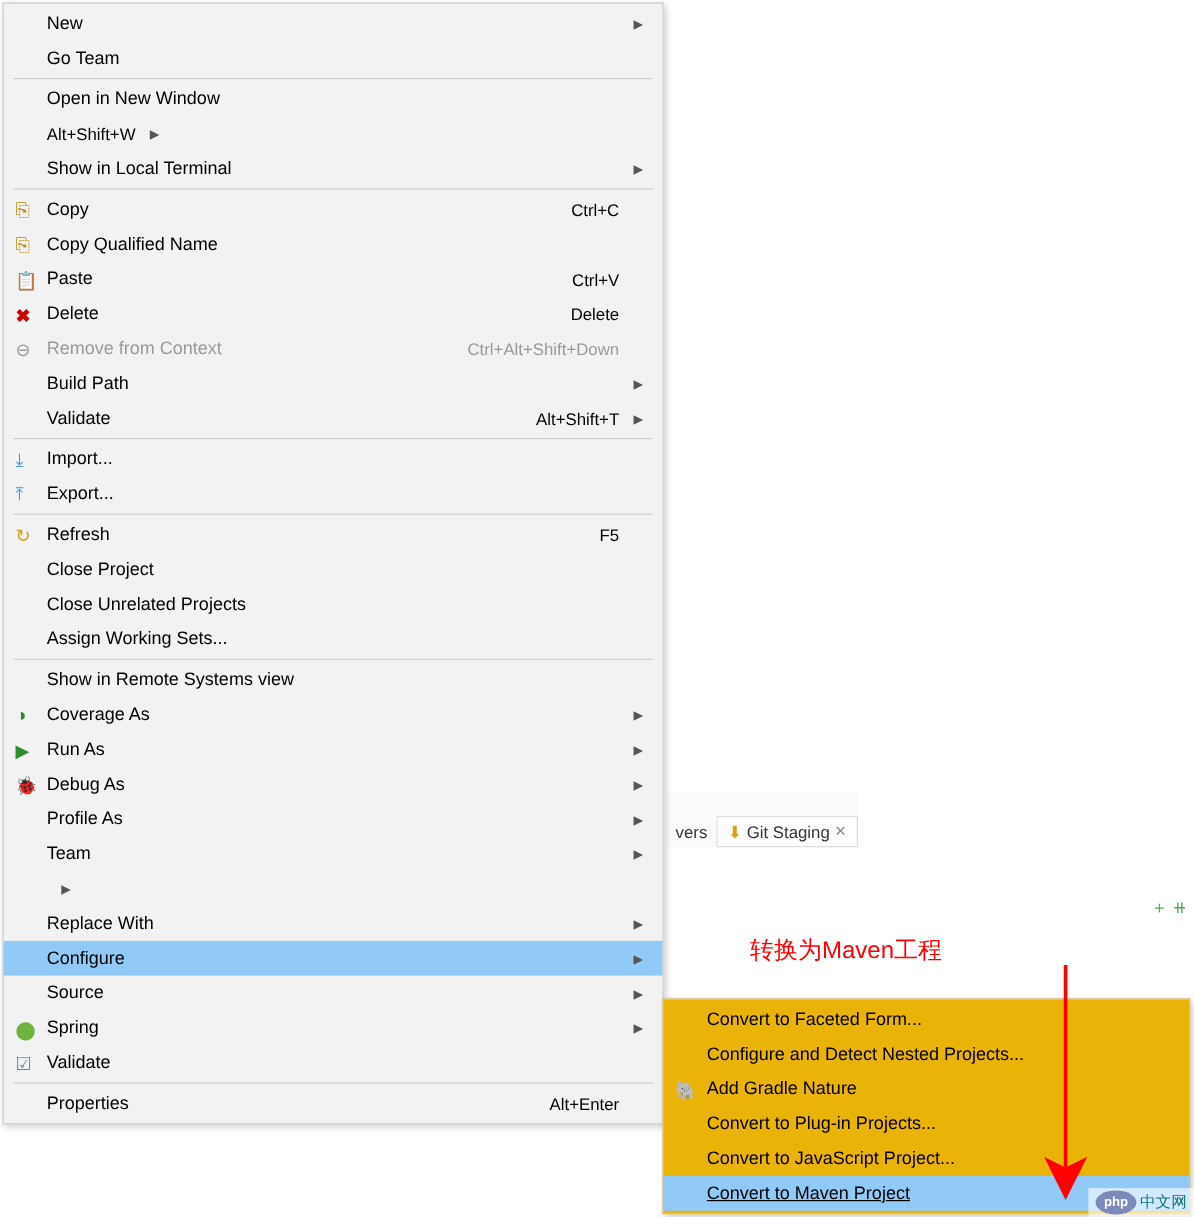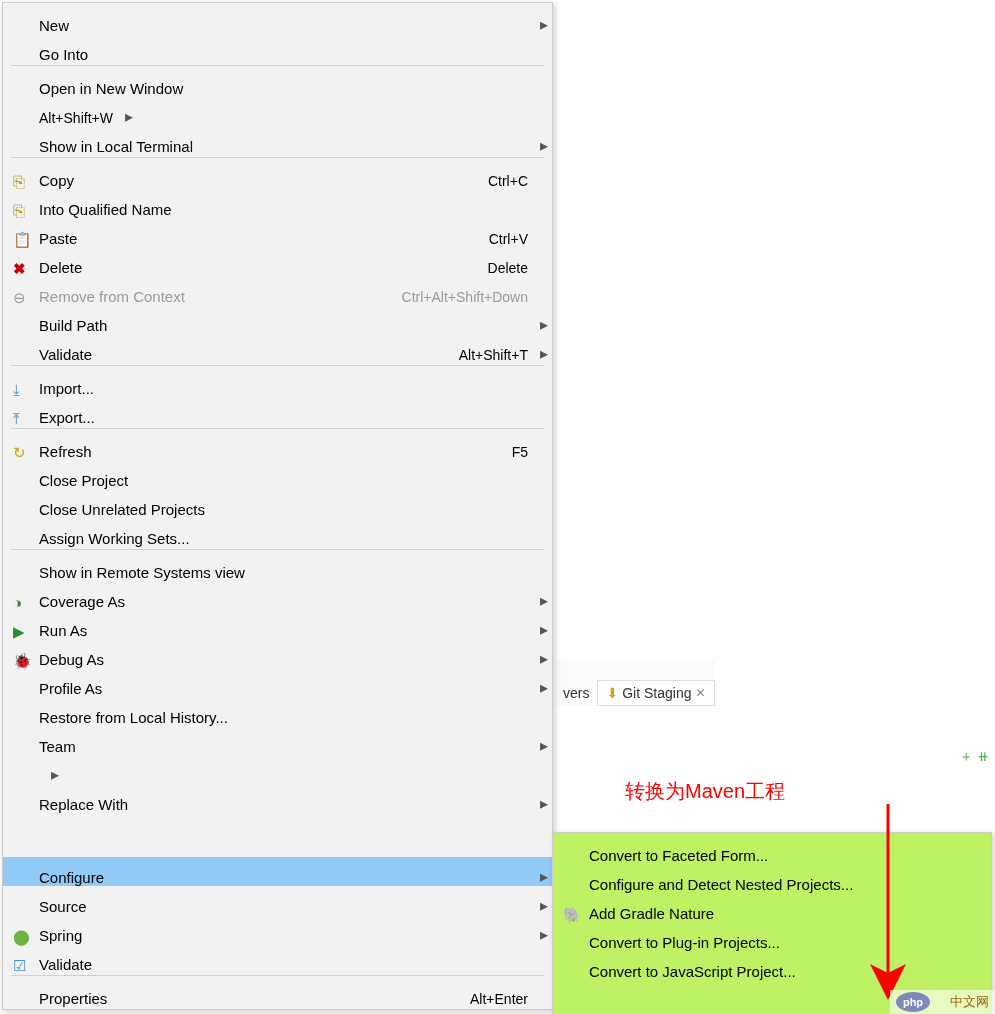--- a/index.html
+++ b/index.html
@@ -18,28 +18,27 @@
     left: 2px;
     top: 2px;
     width: 549px;
     background: #f2f2f2;
     border: 1px solid #ccc;
     box-shadow: 2px 2px 6px rgba(0,0,0,0.2);
     padding: 2px 0;
   }
   .menu-item {
     display: flex;
-    align-items: flex-end;
+    align-items: center;
     height: 29px;
-    padding: 0 4px 0 0;
+    padding: 0 16px 0 0;
     cursor: default;
   }
   .menu-item.highlighted {
     background: #91c9f7;
-    margin-top: 44px;
   }
   .menu-item.disabled {
     color: #999;
   }
   .menu-sep {
     height: 1px;
     background: #d0d0d0;
     margin: 2px 8px;
   }
   .icon-col {
@@ -63,21 +62,21 @@
     width: 14px;
     text-align: right;
     color: #555;
     font-size: 16px;
   }
   .submenu {
     position: absolute;
     left: 552px;
     top: 832px;
     width: 438px;
-    background: #bef264;
+    background: #eab308;
     border: 1px solid #ccc;
     box-shadow: 2px 2px 6px rgba(0,0,0,0.2);
     padding: 2px 0;
   }
   .submenu .menu-item {
     height: 29px;
   }
   .submenu .menu-item.highlighted {
     background: #91c9f7;
     text-decoration: underline;
@@ -126,21 +125,21 @@
     left: 868px;
     top: 804px;
     pointer-events: none;
   }
   .watermark {
     position: absolute;
     right: 0;
     bottom: 0;
     display: flex;
     align-items: center;
-    gap: 20px;
+    gap: 3px;
     padding: 2px 6px;
     font-size: 13px;
     color: #bbb;
     background: rgba(255,255,255,0.6);
   }
   .php-badge {
     background: #7b8ab8;
     color: #fff;
     border-radius: 50%;
     width: 34px;
@@ -191,21 +190,21 @@
 
 <div class="menu" id="main-menu">
     <div class="menu-item">
       <span class="icon-col"></span>
       <span class="label-col">New</span>
       <span class="accel-col"></span>
       <span class="arrow-col">▸</span>
     </div>
     <div class="menu-item">
       <span class="icon-col"></span>
-      <span class="label-col">Go Into</span>
+      <span class="label-col">Go Team</span>
       <span class="accel-col"></span>
       <span class="arrow-col"></span>
     </div>
     <div class="menu-sep"></div>
     <div class="menu-item">
       <span class="icon-col"></span>
       <span class="label-col">Open in New Window</span>
       <span class="accel-col"></span>
       <span class="arrow-col"></span>
     </div>
@@ -226,21 +225,21 @@
         <span class="icon i-copy">⎘</span>
       </span>
       <span class="label-col">Copy</span>
       <span class="accel-col">Ctrl+C</span>
       <span class="arrow-col"></span>
     </div>
     <div class="menu-item">
       <span class="icon-col">
         <span class="icon i-copy">⎘</span>
       </span>
-      <span class="label-col">Into Qualified Name</span>
+      <span class="label-col">Copy Qualified Name</span>
       <span class="accel-col"></span>
       <span class="arrow-col"></span>
     </div>
     <div class="menu-item">
       <span class="icon-col">
         <span class="icon i-paste">📋</span>
       </span>
       <span class="label-col">Paste</span>
       <span class="accel-col">Ctrl+V</span>
       <span class="arrow-col"></span>
@@ -346,26 +345,20 @@
       </span>
       <span class="label-col">Debug As</span>
       <span class="accel-col"></span>
       <span class="arrow-col">▸</span>
     </div>
     <div class="menu-item">
       <span class="icon-col"></span>
       <span class="label-col">Profile As</span>
       <span class="accel-col"></span>
       <span class="arrow-col">▸</span>
-    </div>
-    <div class="menu-item">
-      <span class="icon-col"></span>
-      <span class="label-col">Restore from Local History...</span>
-      <span class="accel-col"></span>
-      <span class="arrow-col"></span>
     </div>
     <div class="menu-item">
       <span class="icon-col"></span>
       <span class="label-col">Team</span>
       <span class="accel-col"></span>
       <span class="arrow-col">▸</span>
     </div>
     <div class="menu-item">
       <span class="icon-col"></span>
       <span class="accel-col"></span>
@@ -449,14 +442,14 @@
   <defs>
     <marker id="ah" markerWidth="12" markerHeight="12" refX="6" refY="6" orient="auto">
       <path d="M0,0 L12,6 L0,12 L3,6 Z" fill="#ff0000"></path>
     </marker>
   </defs>
   <line x1="20" y1="0" x2="20" y2="178" stroke="#ff0000" stroke-width="3" marker-end="url(#ah)"></line>
 </svg>
 
 <div class="watermark">
   <span class="php-badge">php</span>
-  <span style="color:#a16207;">中文网</span>
+  <span style="color:#0f766e;">中文网</span>
 </div>
 
 </body></html>

